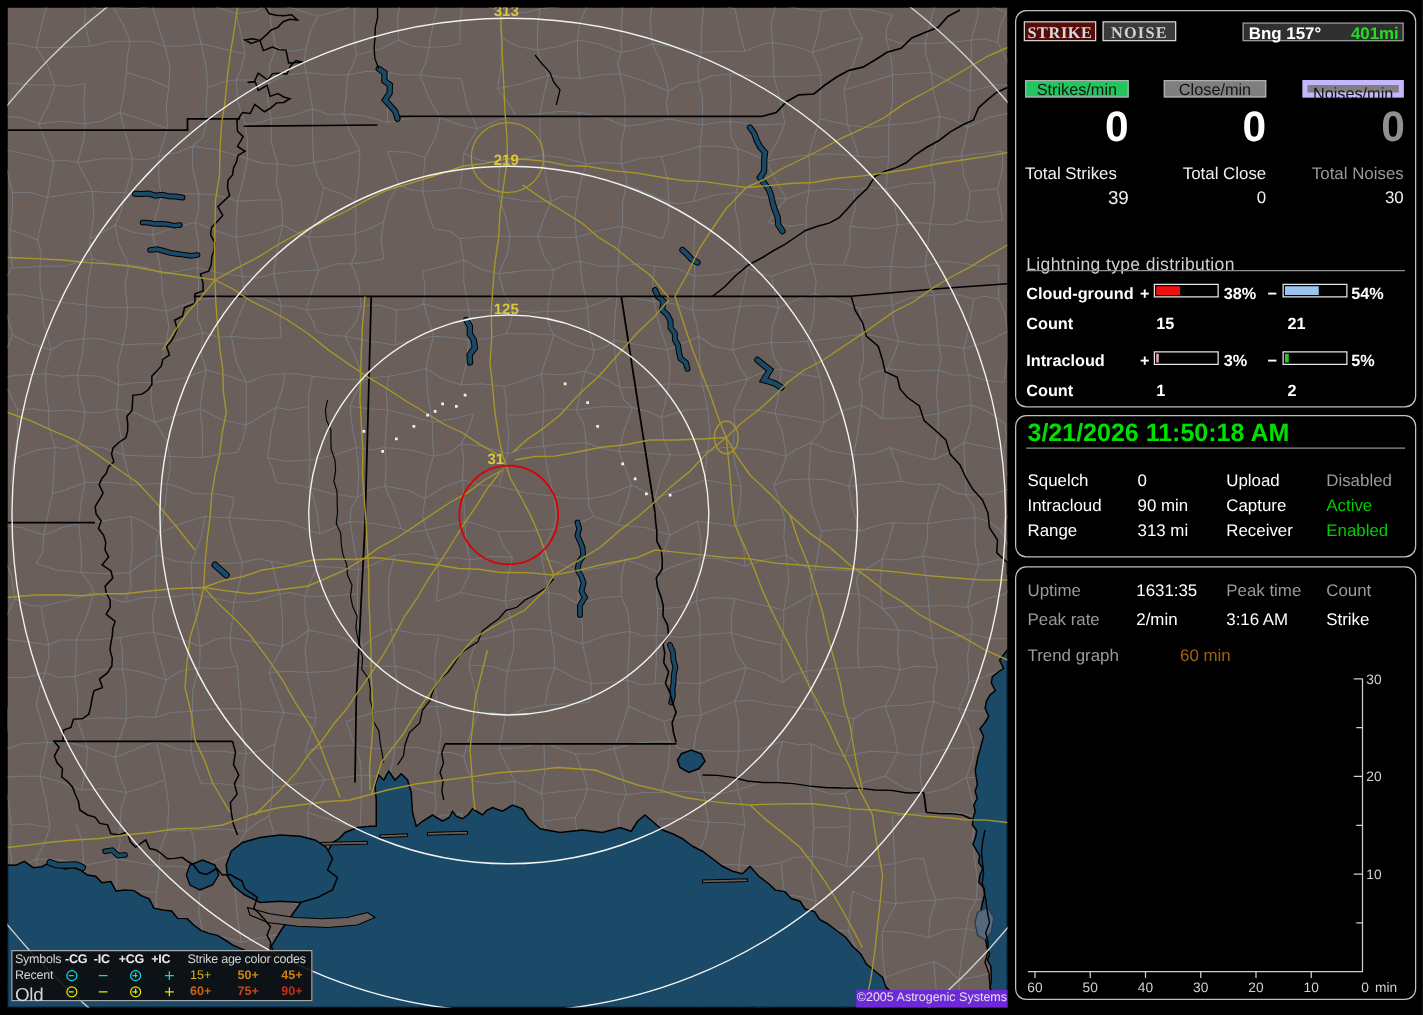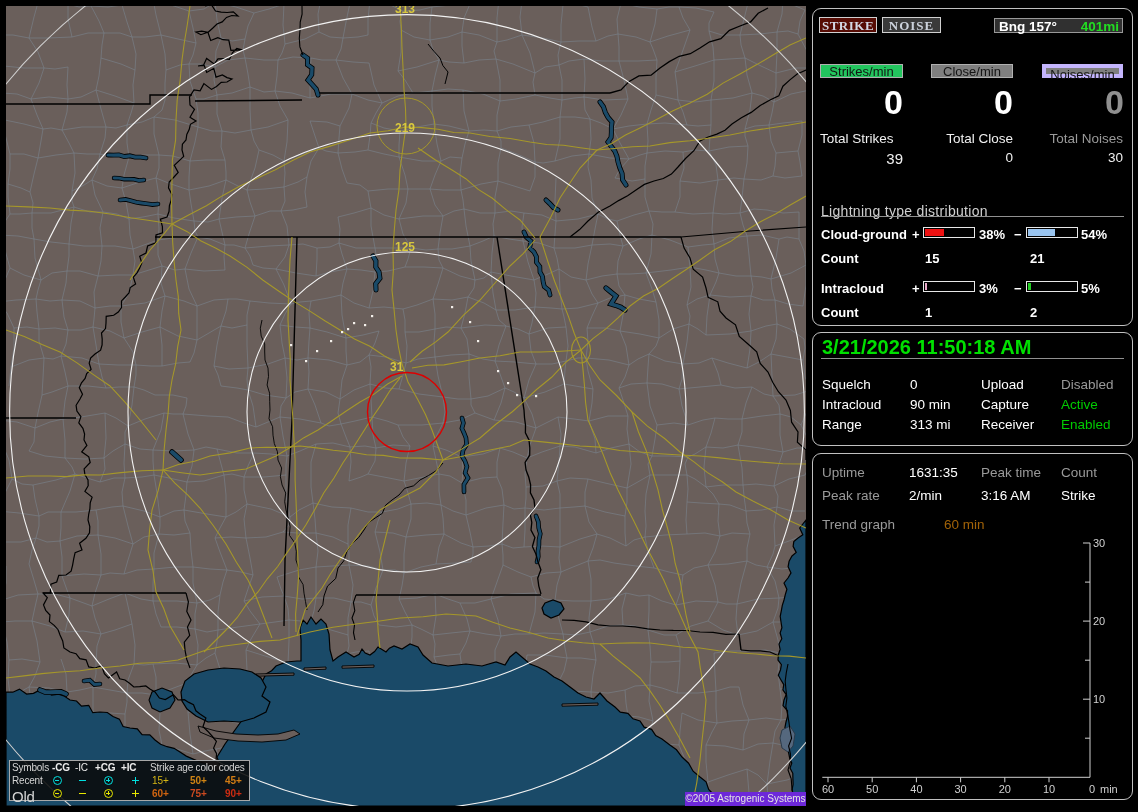--- a/index.html
+++ b/index.html
@@ -131,21 +131,21 @@
 <rect x="507.0" y="382.0" width="2.2" height="2.2" fill="#f4f0ec"></rect>
 <rect x="364.0" y="324.0" width="2.2" height="2.2" fill="#f4f0ec"></rect>
 <text x="395" y="13" font-family="Liberation Sans, sans-serif" font-size="12" font-weight="bold" fill="#d8c83e">313</text>
 <text x="395" y="132" font-family="Liberation Sans, sans-serif" font-size="12" font-weight="bold" fill="#d8c83e">219</text>
 <text x="395" y="251" font-family="Liberation Sans, sans-serif" font-size="12" font-weight="bold" fill="#d8c83e">125</text>
 <text x="390" y="371" font-family="Liberation Sans, sans-serif" font-size="12" font-weight="bold" fill="#d8c83e">31</text>
   </svg>
 <div style="position:absolute;left:9px;top:760px;width:241px;height:41px;background:rgba(10,10,10,0.88);border:1px solid #a8a8a8;font-size:11px;color:#d4d4d4"></div>
 <div class="t t" style="left:12px;top:762px;font-size:10px;letter-spacing:-0.2px;color:#d4d4d4">Symbols</div>
 <div class="t t" style="left:52px;top:762px;font-size:10px;letter-spacing:-0.2px;color:#d4d4d4;color:#ececec;font-weight:bold">-CG</div>
-<div class="t t" style="left:75px;top:762px;font-size:10px;letter-spacing:-0.2px;color:#d4d4d4;color:#ececec;font-weight:normal">-IC</div>
+<div class="t t" style="left:75px;top:762px;font-size:10px;letter-spacing:-0.2px;color:#d4d4d4;color:#ececec;font-weight:bold">-IC</div>
 <div class="t t" style="left:95px;top:762px;font-size:10px;letter-spacing:-0.2px;color:#d4d4d4;color:#ececec;font-weight:bold">+CG</div>
 <div class="t t" style="left:121px;top:762px;font-size:10px;letter-spacing:-0.2px;color:#d4d4d4;color:#ececec;font-weight:bold">+IC</div>
 <div class="t t" style="left:150px;top:762px;font-size:10px;letter-spacing:-0.2px;color:#d4d4d4">Strike age color codes</div>
 <div class="t t" style="left:12px;top:775px;font-size:10px;letter-spacing:-0.2px;color:#d4d4d4">Recent</div>
 <div class="t t" style="left:12px;top:788px;font-size:15px;letter-spacing:-0.2px;color:#d4d4d4">Old</div>
 <div style="position:absolute;left:53px;top:776px;width:9.2px;height:9.2px;border:1.3px solid #00e0e0;border-radius:50%">
     <div style="position:absolute;left:1.1px;top:2.6px;width:4.4px;height:1.3px;background:#00e0e0"></div>
   </div>
 <div style="position:absolute;left:79px;top:779.6px;width:7px;height:1.6px;background:#00e0e0"></div>
 <div style="position:absolute;left:104px;top:776px;width:9.2px;height:9.2px;border:1.3px solid #00e0e0;border-radius:50%">

